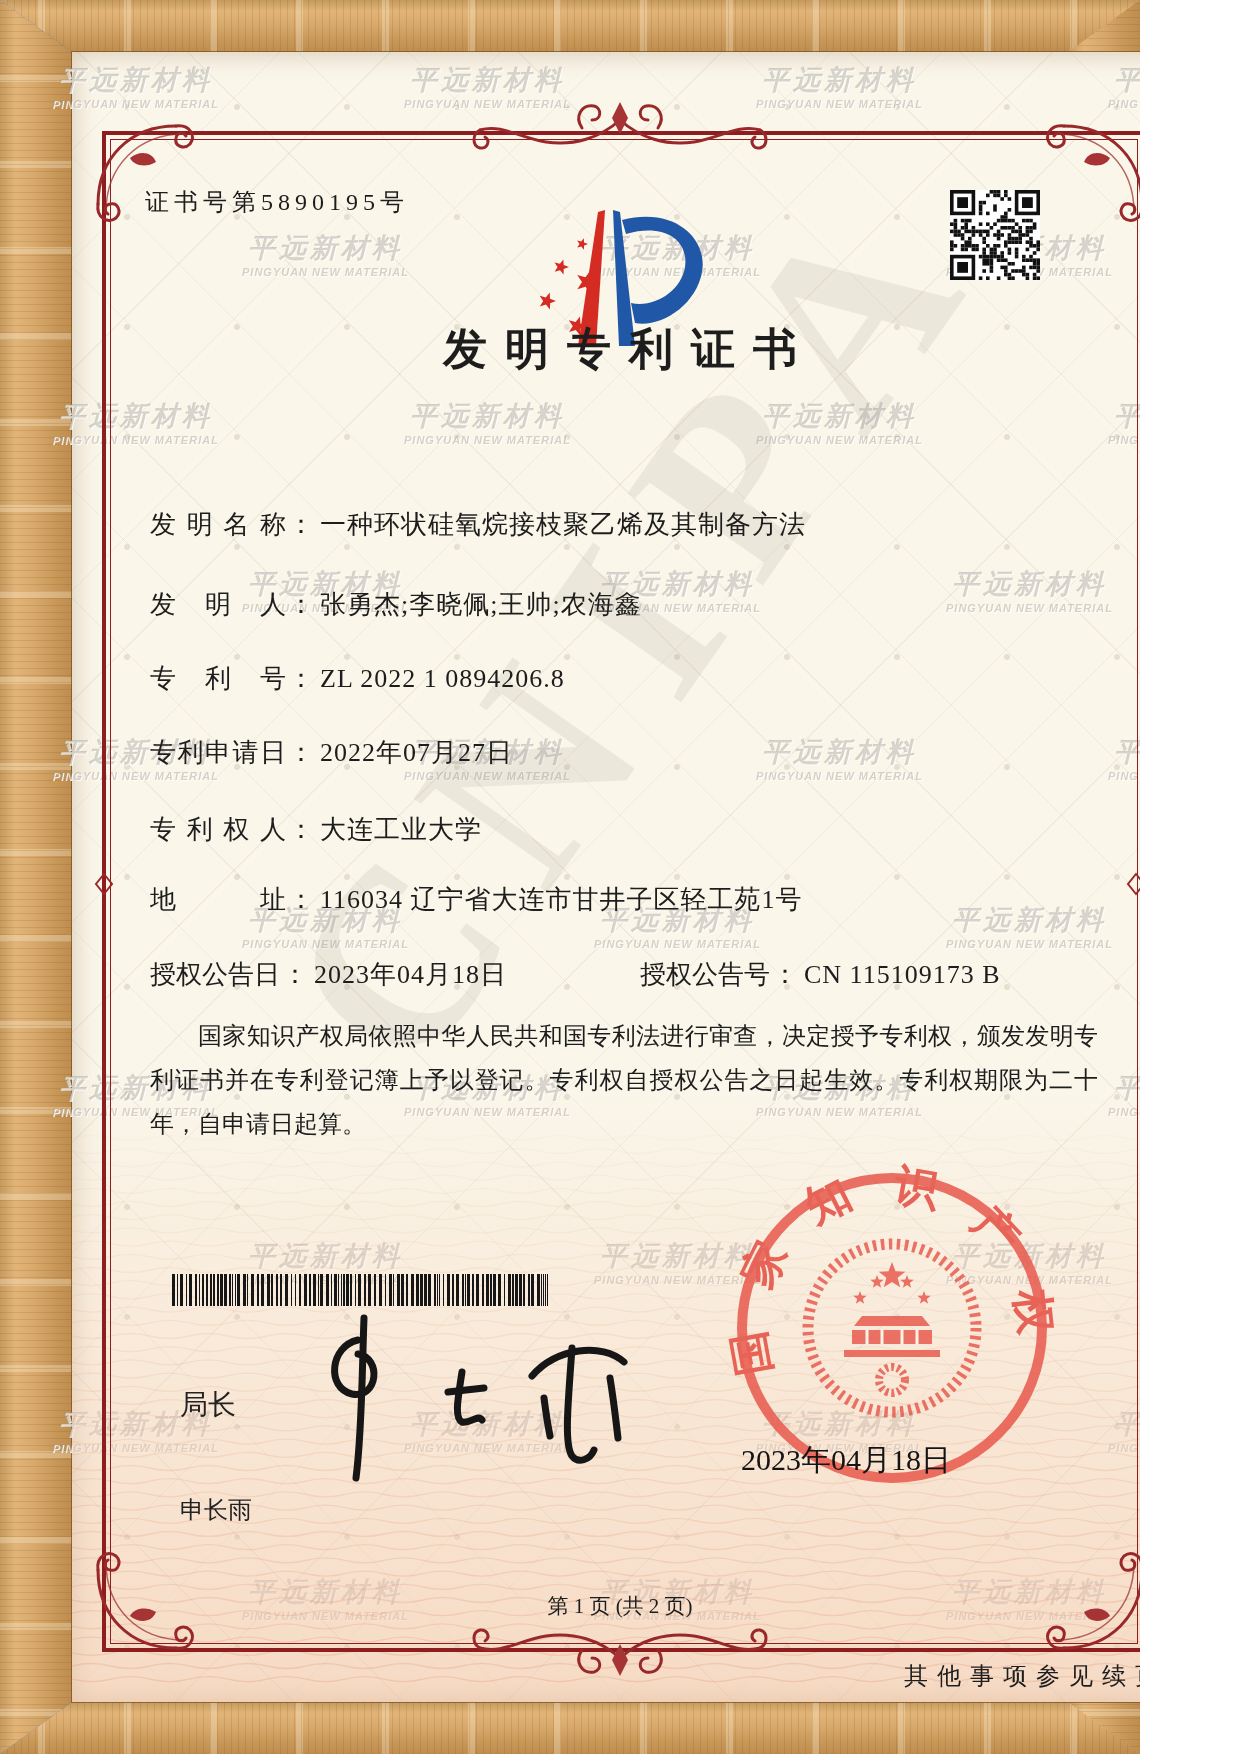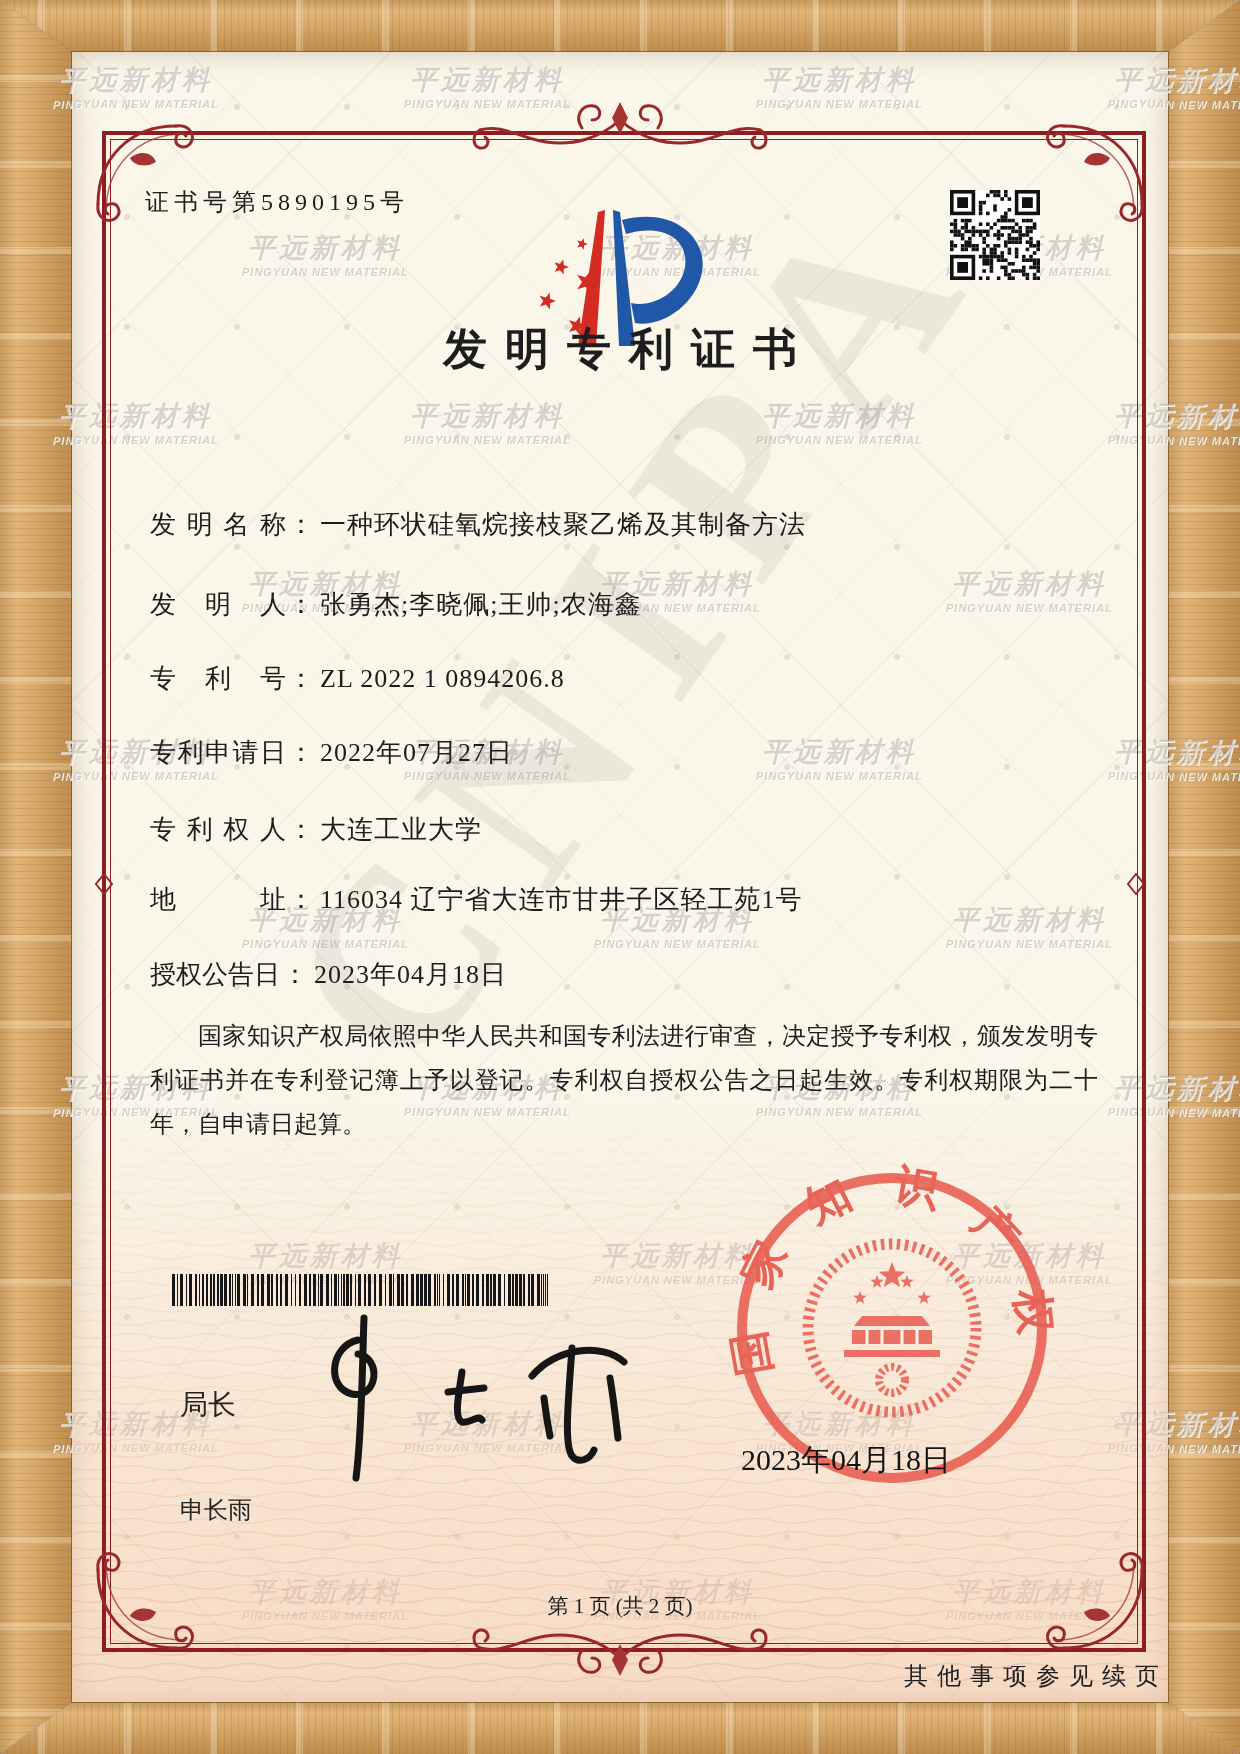--- a/index.html
+++ b/index.html
@@ -1,17 +1,17 @@
 <!DOCTYPE html>
 <html><head>
 <meta charset="utf-8">
 <style>
   html,body{margin:0;padding:0;}
   body{width:1240px;height:1754px;background:#ffffff;font-family:"Liberation Serif","DejaVu Serif",serif;}
-  .page{position:relative;width:1240px;height:1754px;overflow:hidden;background:#3b82f6;}
+  .page{position:relative;width:1140px;height:1754px;overflow:hidden;background:#3b82f6;}
 
   
   .wood{position:absolute;}
   .wood-h{background:
       repeating-linear-gradient(90deg, rgba(120,75,25,.16) 0 1px, rgba(120,75,25,0) 1px 7px),
       repeating-linear-gradient(90deg, rgba(255,240,210,0) 0 38px, rgba(255,242,214,.30) 38px 45px, rgba(255,240,210,0) 45px 86px),
       linear-gradient(180deg,#c59a5e 0%,#e2b478 22%,#d8a96c 48%,#c9995a 75%,#bd8c4e 100%);}
   .wood-v{background:
       repeating-linear-gradient(0deg, rgba(120,75,25,.16) 0 1px, rgba(120,75,25,0) 1px 7px),
       repeating-linear-gradient(0deg, rgba(255,240,210,0) 0 38px, rgba(255,242,214,.30) 38px 45px, rgba(255,240,210,0) 45px 86px),
@@ -582,20 +582,23 @@
           <div class="field-row" style="top: 609px;"><span class="flabel">专利号</span><span class="fcolon">：</span><span class="fvalue">ZL 2022 1 0894206.8</span></div>
           <div class="field-row" style="top: 683px;"><span class="flabel">专利申请日</span><span class="fcolon">：</span><span class="fvalue">2022年07月27日</span></div>
           <div class="field-row" style="top: 760px;"><span class="flabel">专利权人</span><span class="fcolon">：</span><span class="fvalue">大连工业大学</span></div>
           <div class="field-row" style="top: 830px;"><span class="flabel">地址</span><span class="fcolon">：</span><span class="fvalue">116034 辽宁省大连市甘井子区轻工苑1号</span></div>
         </div>
 
       <div class="grant-row">
         <span>
           <span>授权公告日</span><span class="fcolon">：</span><span class="fvalue">2023年04月18日</span>
         </span>
+        <span class="grant-no-group">
+          <span>授权公告号</span><span class="fcolon">：</span><span class="fvalue">CN 115109173 B</span>
+        </span>
       </div>
 
       <div class="paras">
         <p>国家知识产权局依照中华人民共和国专利法进行审查，决定授予专利权，颁发发明专利证书并在专利登记簿上予以登记。专利权自授权公告之日起生效。专利权期限为二十年，自申请日起算。</p>
       </div>
 
       <svg class="barcode" width="382" height="32" id="barcode-svg">
           <rect x="0" y="0" width="3" height="32" fill="#161616"></rect>
           <rect x="5" y="0" width="1" height="32" fill="#161616"></rect>
           <rect x="8" y="0" width="3" height="32" fill="#161616"></rect>

